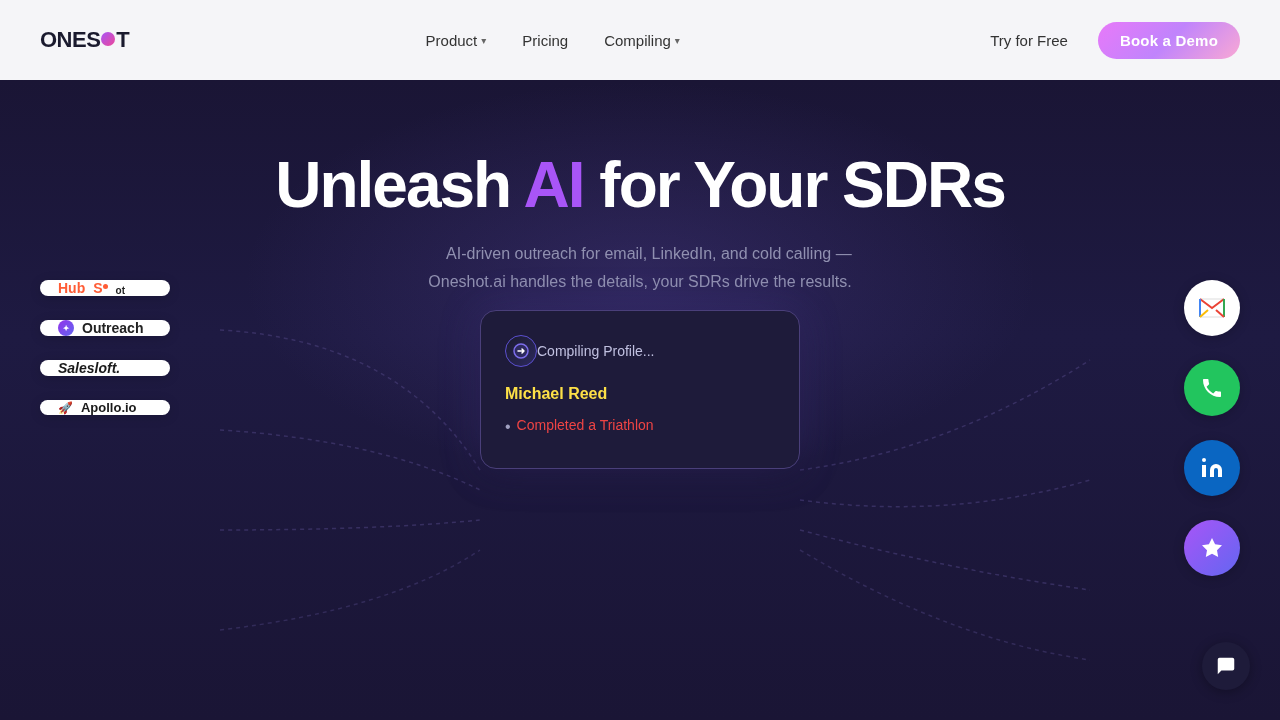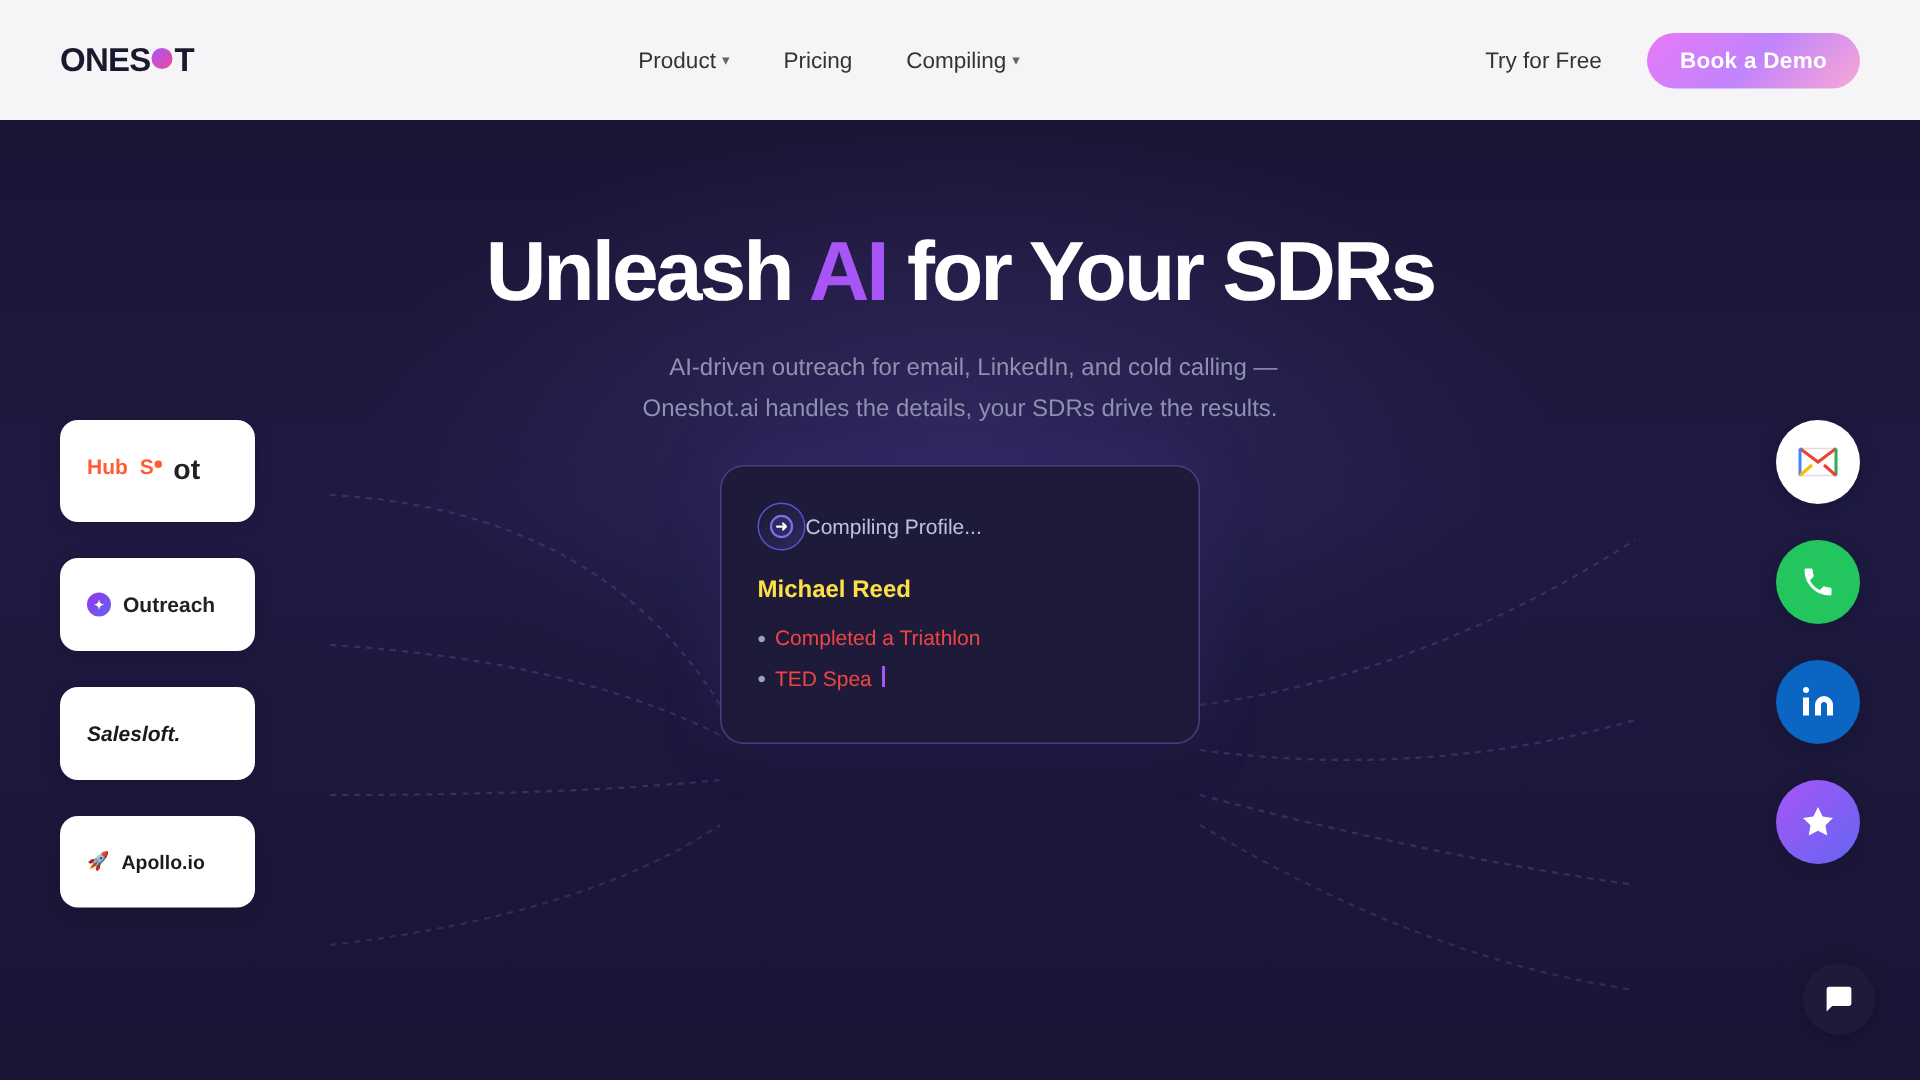--- a/index.html
+++ b/index.html
@@ -100,21 +100,21 @@
       position: absolute;
       top: 0; left: 50%;
       transform: translateX(-50%);
       width: 800px;
       height: 400px;
       background: radial-gradient(ellipse at center, rgba(100,80,180,0.25) 0%, transparent 70%);
       pointer-events: none;
     }
 
     .hero-title {
-      font-size: 56px;
+      font-size: 64px;
       font-weight: 800;
       color: #ffffff;
       text-align: center;
       line-height: 1.1;
       letter-spacing: -2px;
       position: relative;
       z-index: 2;
     }
     .hero-title .ai-word {
       color: #a855f7;
@@ -146,23 +146,23 @@
       top: 200px;
       display: flex;
       flex-direction: column;
       gap: 24px;
       z-index: 3;
     }
 
     .int-badge {
       background: #ffffff;
       border-radius: 12px;
-      padding: 23px 18px;
-      display: flex;
-      align-items: flex-start;
+      padding: 0 18px;
+      display: flex;
+      align-items: flex-end;
       gap: 8px;
       font-size: 14px;
       font-weight: 600;
       color: #222;
       min-width: 130px;
       box-shadow: 0 2px 12px rgba(0,0,0,0.15);
     }
 
     
     .sl-text { font-style: italic; color: #1a1a1a; font-weight: 700; }
@@ -333,21 +333,21 @@
   <p class="hero-subtitle">
     <span>AI-driven outreach for email, LinkedIn, and cold calling —</span><br>
     <span>Oneshot.ai handles the details, your SDRs drive the results.</span>
   </p>
 
   <div class="integration-left">
 
     <div class="int-badge">
       <span style="color:#ff5c35;font-weight:800;font-size:14px;">Hub</span>
         <span style="position:relative;display:inline-block;"><span style="color:#ff5c35;font-weight:800;font-size:14px;">S</span><span style="display:inline-block;width:5px;height:5px;background:#ff5c35;border-radius:50%;position:relative;top:-4px;"></span></span>
-        <span style="color:#222;font-weight:800;font-size:19px;">ot</span>
+        <span style="color:#222;font-weight:800;font-size:10px;">ot</span>
     </div>
 
     <div class="int-badge">
       <span style="width:16px;height:16px;background:linear-gradient(135deg,#9333ea,#6366f1);border-radius:50%;display:flex;align-items:center;justify-content:center;flex-shrink:0;">
         <span style="color:white;font-size:8px;">✦</span>
       </span>
       <span>Outreach</span>
     </div>
 
     <div class="int-badge">
@@ -402,24 +402,20 @@
           <path d="M5 8h6M9 6l2 2-2 2" stroke="white" stroke-width="1.5" stroke-linecap="round" stroke-linejoin="round"></path>
         </svg>
       </div>
       <span class="compiling-text">Compiling Profile...</span>
     </div>
     <div class="profile-name">Michael Reed</div>
     <ul class="profile-bullets">
       <li>
         <span>Completed a Triathlon</span>
       </li>
-      <li>
-        <span>TED Spea</span>
-          <span class="cursor-blink"></span>
-      </li>
     </ul>
   </div>
 
   <div class="chat-bubble">
     <svg width="22" height="22" viewBox="0 0 24 24" fill="white" xmlns="http://www.w3.org/2000/svg">
       <path d="M21 15a2 2 0 01-2 2H7l-4 4V5a2 2 0 012-2h14a2 2 0 012 2z"></path>
     </svg>
   </div>
 
 </section>

